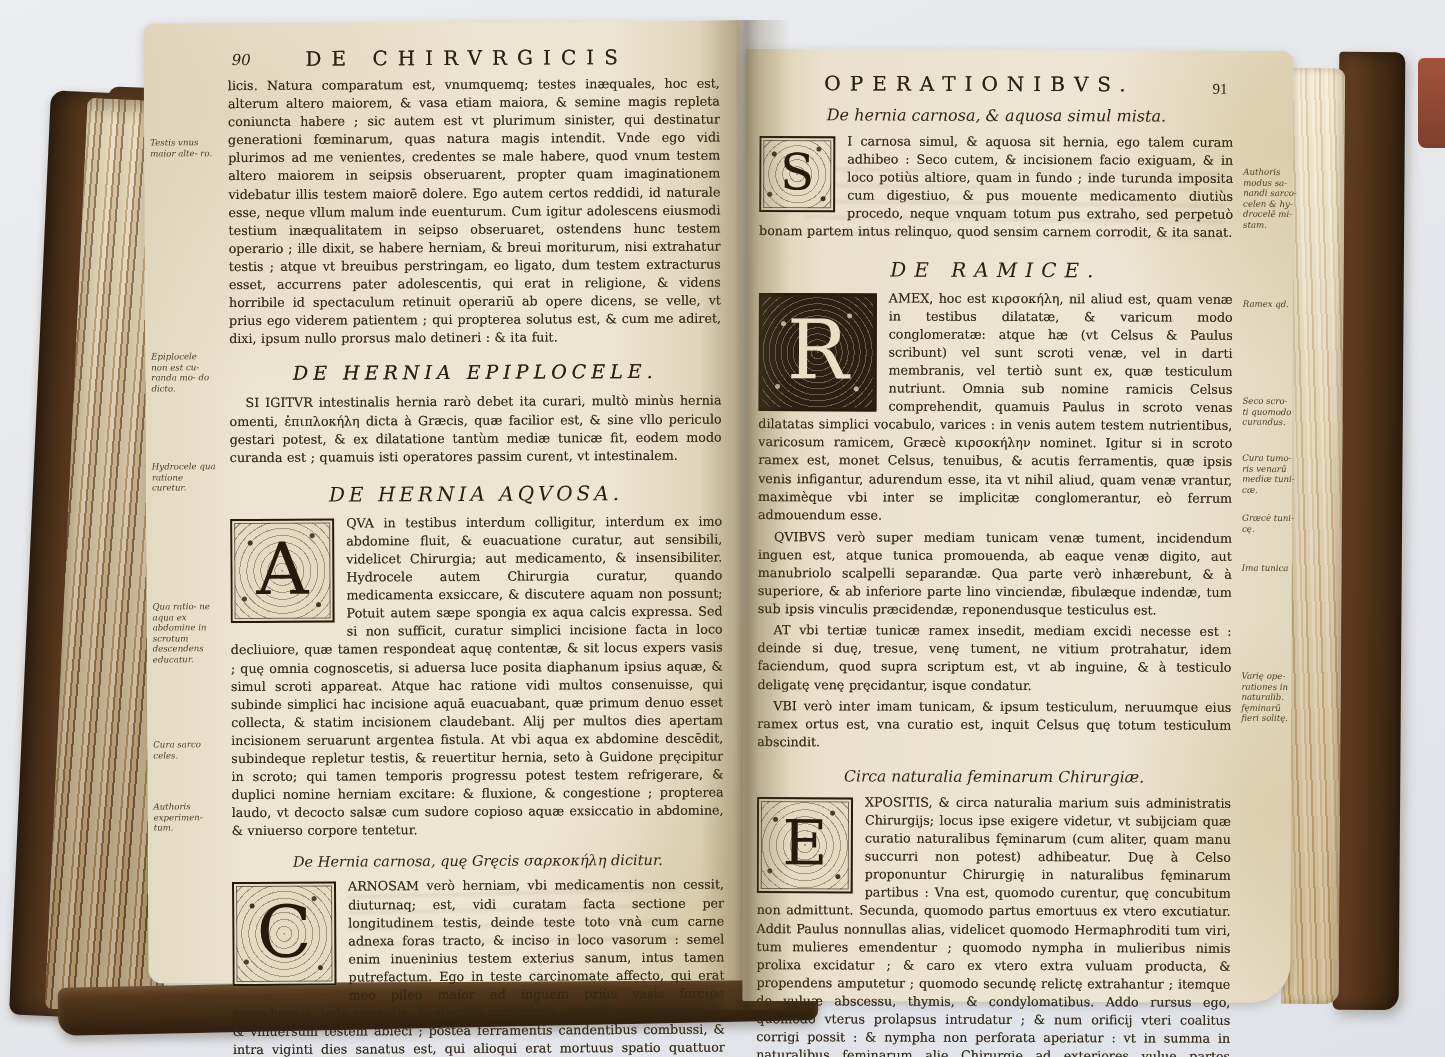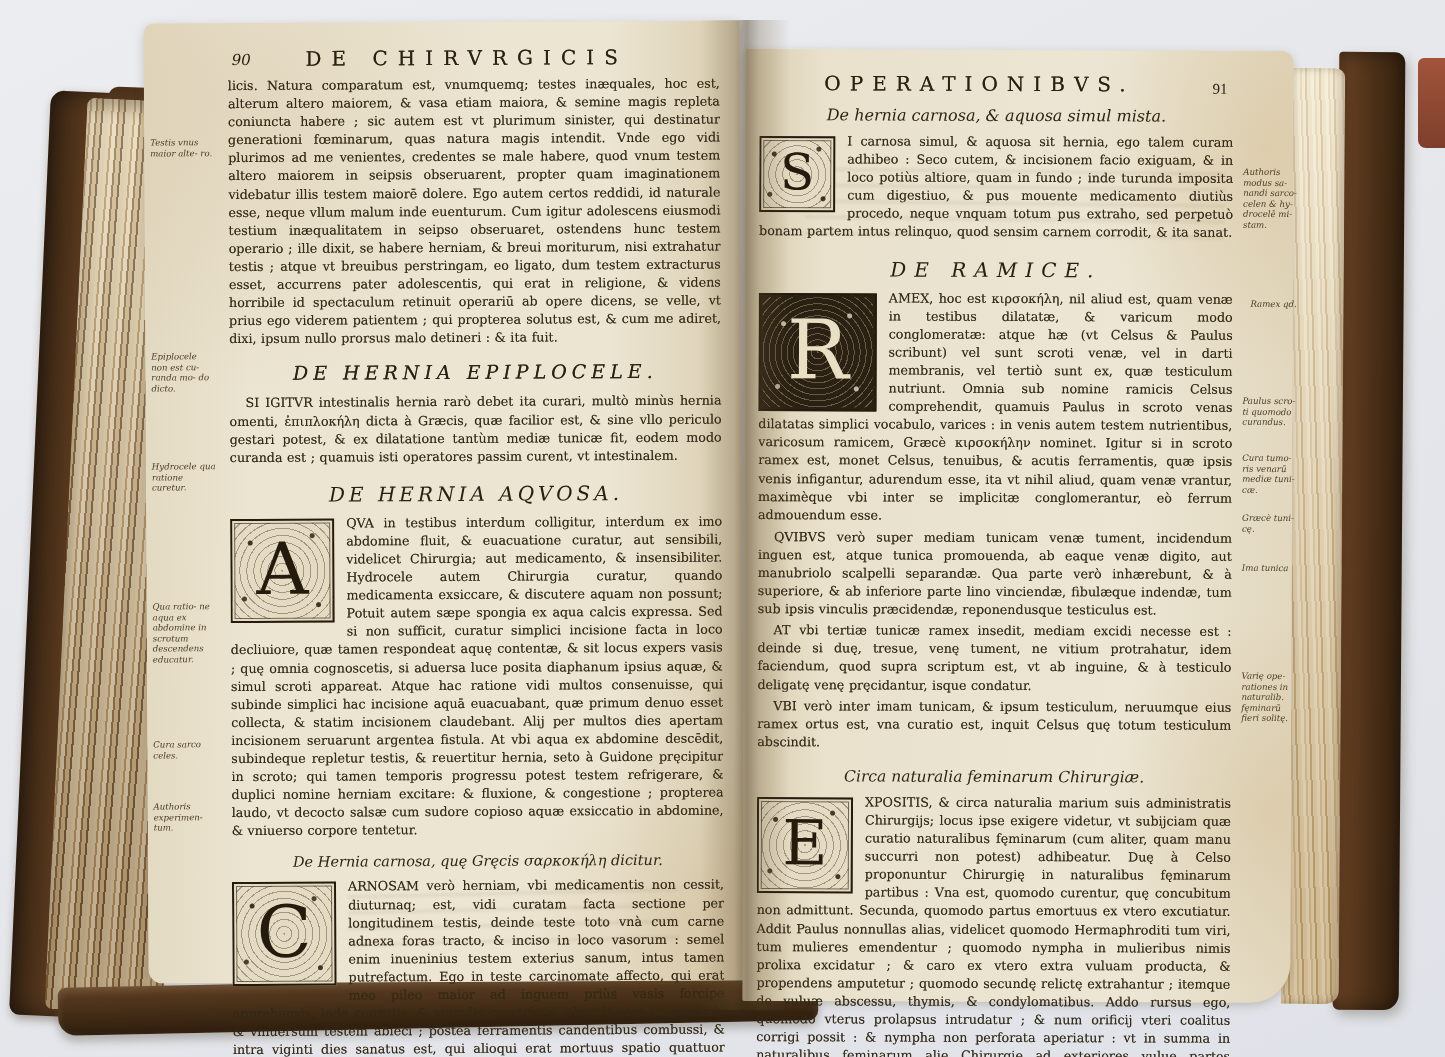--- a/index.html
+++ b/index.html
@@ -187,22 +187,22 @@
           <span>C</span>
         </div>
       <p class="body-text" style="margin:0;">ARNOSAM verò herniam, vbi medicamentis non cessit, diuturnaq; est, vidi curatam facta sectione per longitudinem testis, deinde teste toto vnà cum carne adnexa foras tracto, &amp; inciso in loco vasorum : semel enim inueninius testem exterius sanum, intus tamen putrefactum. Ego in teste carcinomate affecto, qui erat meo pileo maior ad inguem priùs vasis forcipe apprehensis, inde consutis, &amp; vinculis constrictis, abscidi vasa transuersè, &amp; vniuersum testem abieci ; postea ferramentis candentibus combussi, &amp; intra viginti dies sanatus est, qui alioqui erat mortuus spatio quattuor dierum.</p>
     </div>
 
   </div>
 </div>
 
 <div class="abs page page-right">
   <div class="margin-note mn-right" style="top:116px;">Authoris modus sa- nandi sarco- celen &amp; hy- drocelē mi- stam.</div>
-  <div class="margin-note mn-right" style="top:248px;text-align:right;">Ramex qd.</div>
-  <div class="margin-note mn-right" style="top:345px;">Paulus scro- ti quomodo curandus.</div>
+  <div class="margin-note mn-right" style="top:248px;">Ramex qd.</div>
+  <div class="margin-note mn-right" style="top:345px;">Seco scro- ti quomodo curandus.</div>
   <div class="margin-note mn-right" style="top:402px;">Cura tumo- ris venarū mediæ tuni- cæ.</div>
   <div class="margin-note mn-right" style="top:462px;">Græcè tuni- cę.</div>
   <div class="margin-note mn-right" style="top:512px;">Ima tunica</div>
   <div class="margin-note mn-right" style="top:620px;">Varię ope- rationes in naturalib. fęminarū fieri solitę.</div>
   <div class="bleed" style="left:60px;top:120px;width:420px;height:70px;transform:rotate(.5deg);"></div>
 
   <div class="abs pagenum" style="right:66px;top:30px;font-family:Liberation Serif, serif;">91</div>
   <div class="runhead" style="padding-top:22px;margin-right:80px;letter-spacing:9px;">OPERATIONIBVS.</div>
 
   <div class="textcol-r">

